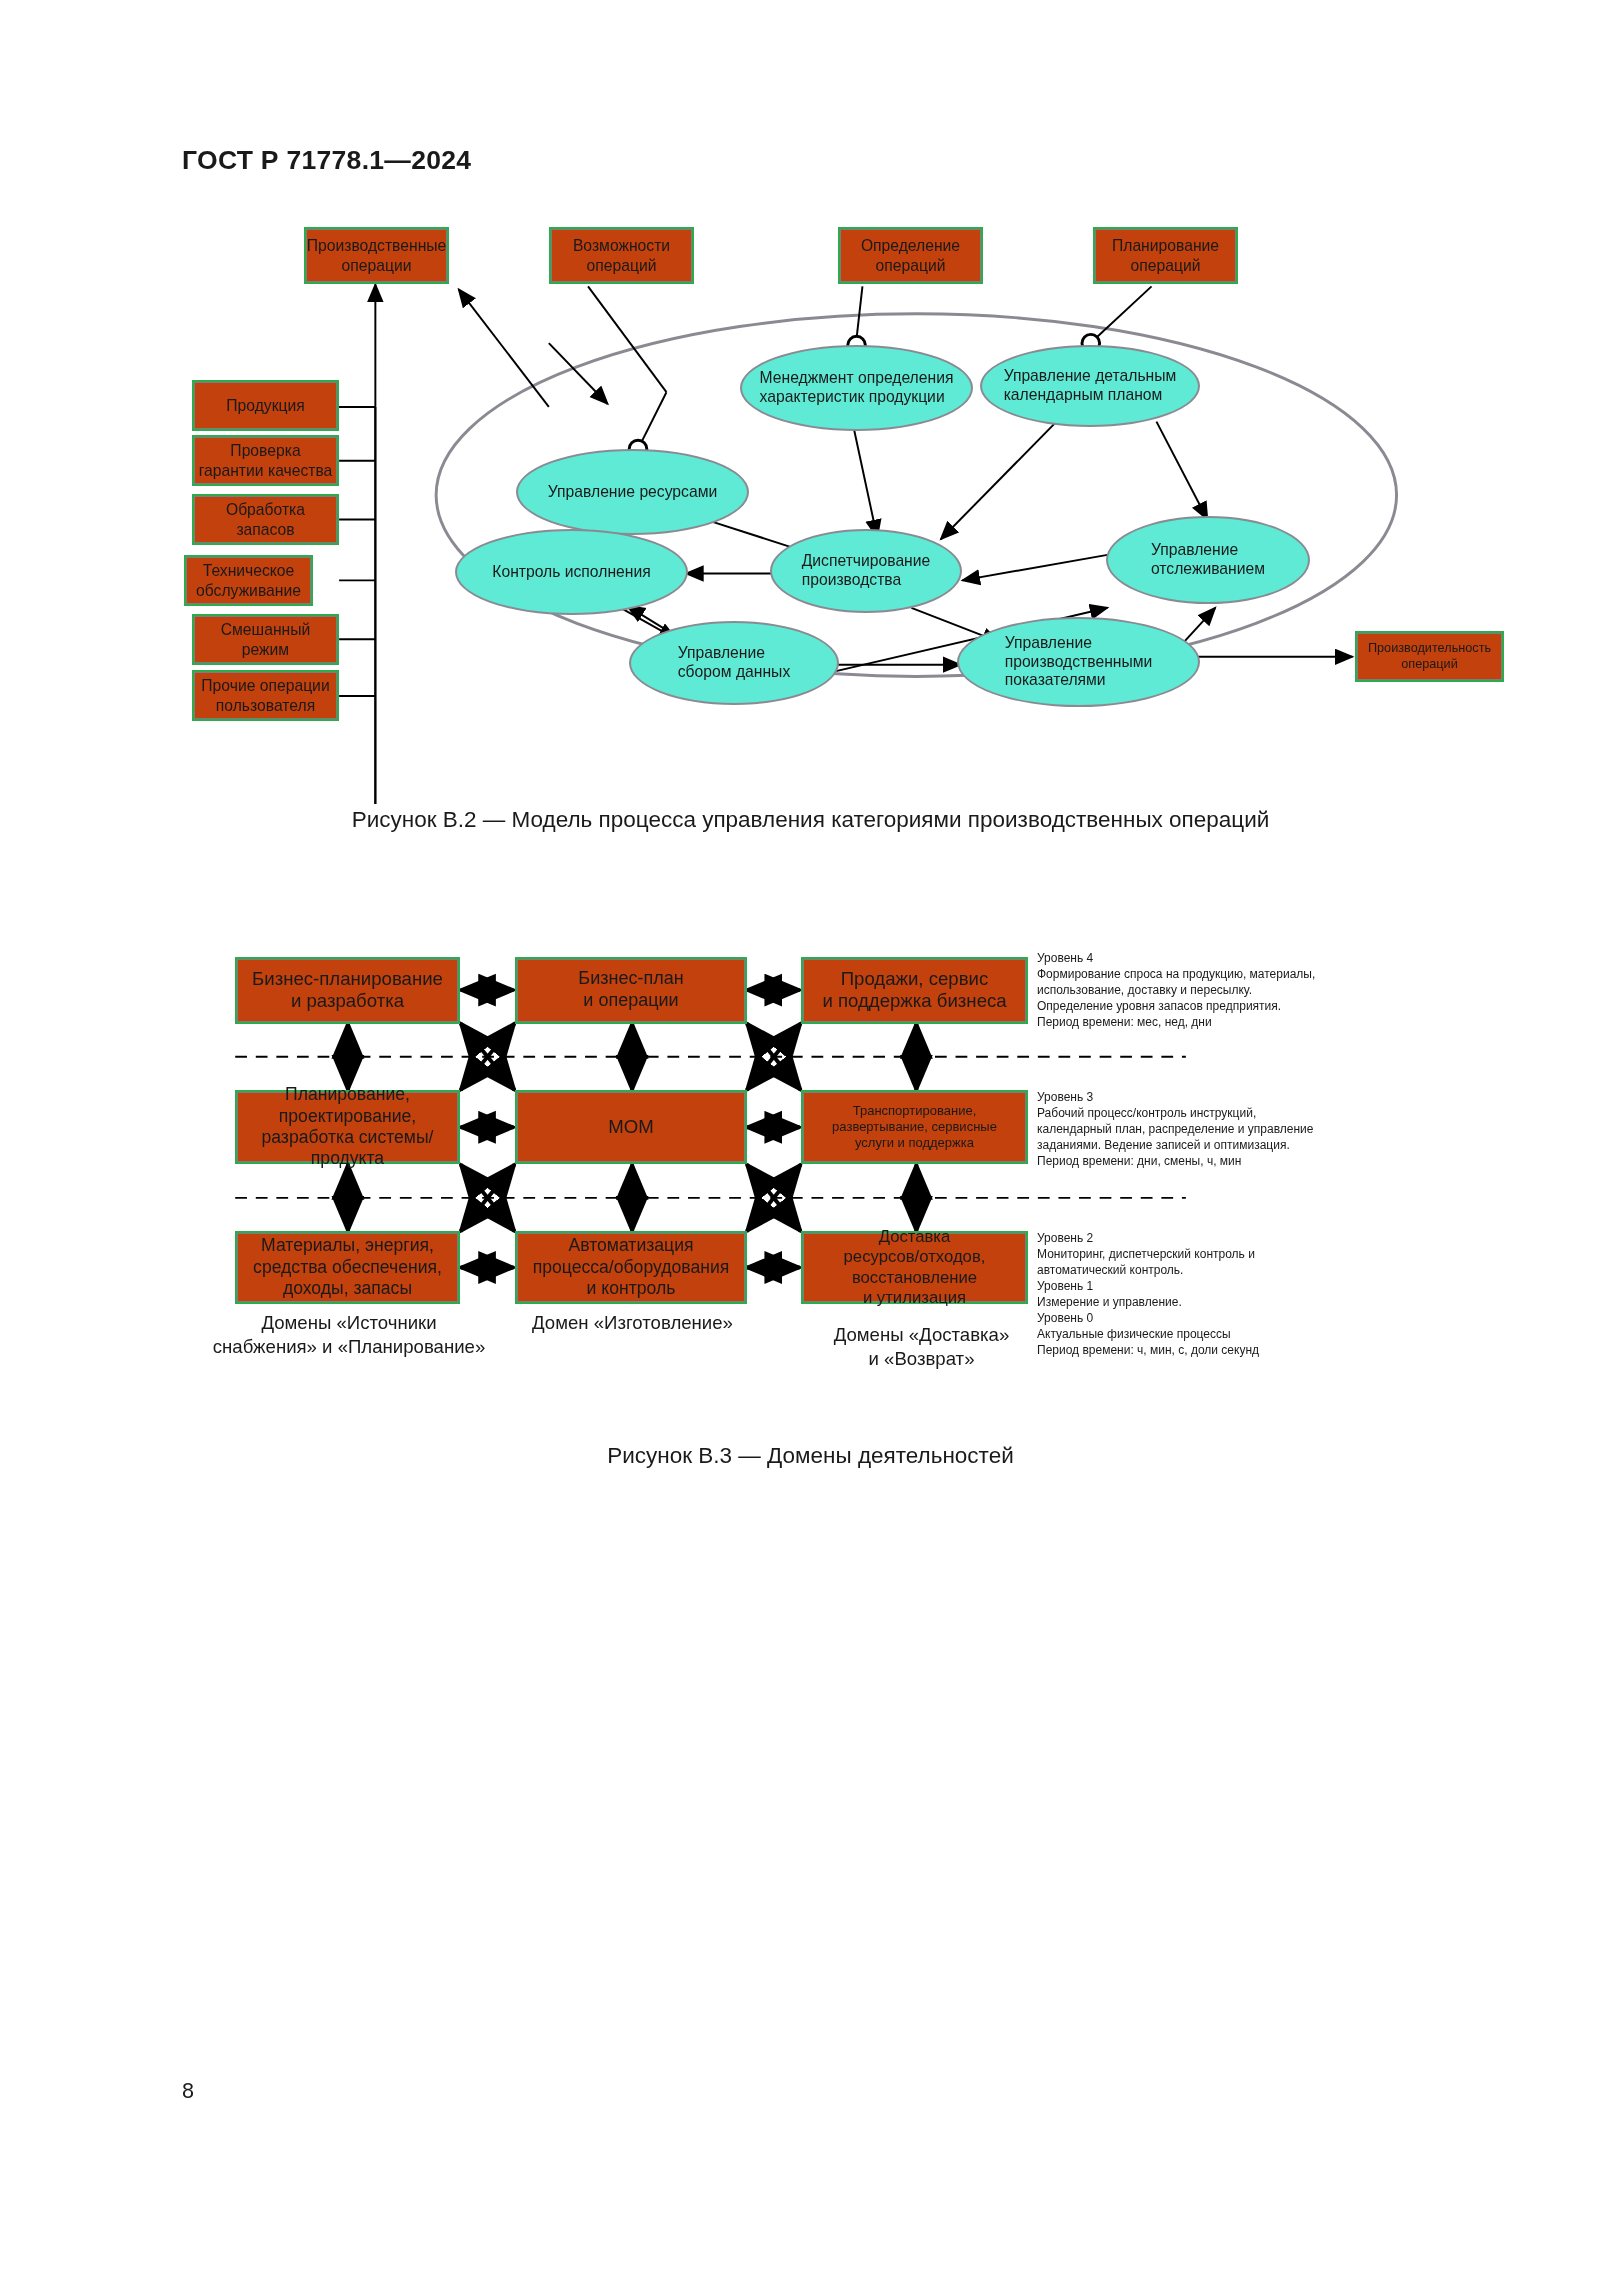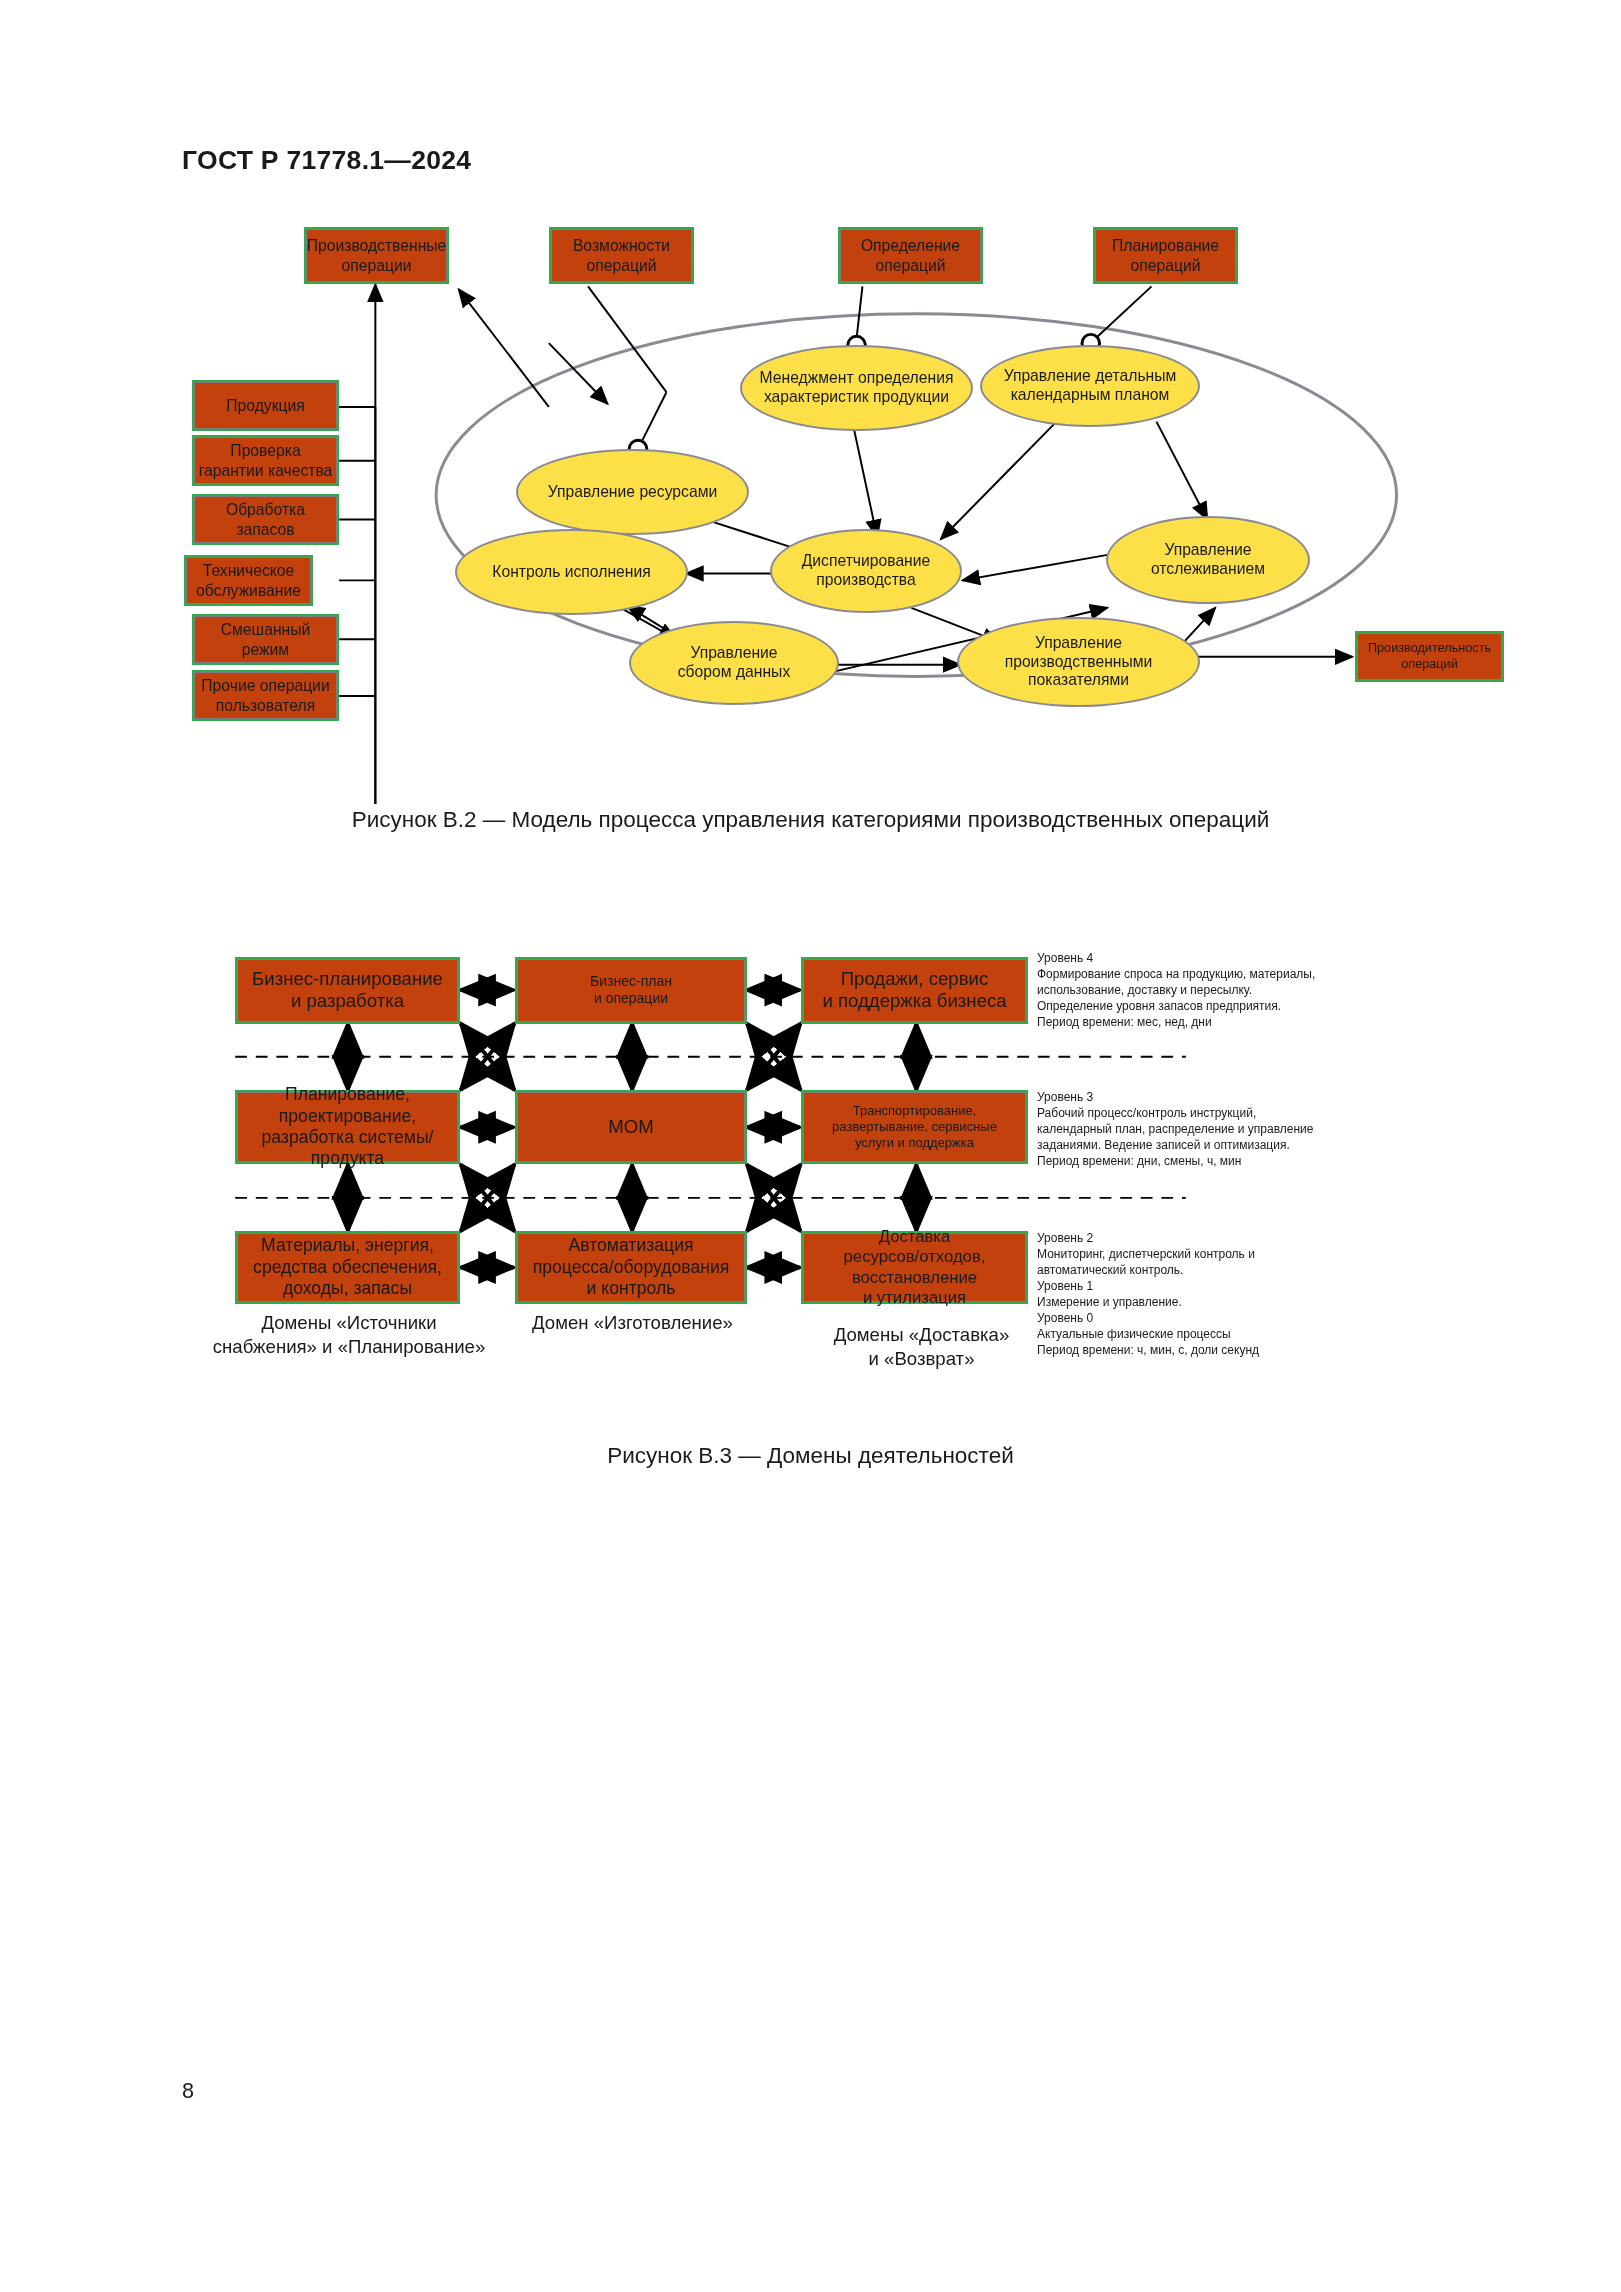--- a/index.html
+++ b/index.html
@@ -65,25 +65,24 @@
     left: 0; top: 196px;
     width: 1621px; height: 608px;
   }
   #fig-b2 svg.wire { position: absolute; left: 0; top: 0; }
 
   .ell {
     position: absolute;
     box-sizing: border-box;
     border: 2.9px solid #8a8a93;
     border-radius: 50%;
-    background: #fde047;
+    background: #5eead4;
     display: flex;
     align-items: center;
     justify-content: center;
-    text-align: center;
     font-size: 15.7px;
     line-height: 1.2;
     white-space: pre-line;
     padding: 0 9.8px;
   }
 
   
   #fig-b3 {
     position: absolute;
     left: 0; top: 941px;
@@ -269,21 +268,21 @@
       <line x1="525" y1="228" x2="470" y2="296" stroke="#000" stroke-width="4" marker-end="url(#ah2)" marker-start="url(#ah2s)"></line>
       <line x1="762" y1="228" x2="817" y2="296" stroke="#000" stroke-width="4" marker-end="url(#ah2)" marker-start="url(#ah2s)"></line>
       <line x1="817" y1="228" x2="762" y2="296" stroke="#000" stroke-width="4" marker-end="url(#ah2)" marker-start="url(#ah2s)"></line>
 
       <line x1="240" y1="118" x2="1210" y2="118" stroke="#000" stroke-width="2" stroke-dasharray="12 9"></line>
       <line x1="240" y1="262" x2="1210" y2="262" stroke="#000" stroke-width="2" stroke-dasharray="12 9"></line>
     </svg>
 
     <div class="gbox" style="left:235px; top:15.7px; width:225px; height:67px; font-size:18.6px;">Бизнес-планирование
 и разработка</div>
-    <div class="gbox" style="left:515px; top:15.7px; width:232px; height:67px; font-size:14px;">Бизнес-план
+    <div class="gbox" style="left:515px; top:15.7px; width:232px; height:67px; font-size:18px;">Бизнес-план
 и операции</div>
     <div class="gbox" style="left:801px; top:15.7px; width:227px; height:67px; font-size:18.6px;">Продажи, сервис
 и поддержка бизнеса</div>
 
     <div class="gbox" style="left:235px; top:149px; width:225px; height:74px; font-size:17.6px;">Планирование,
 проектирование,
 разработка системы/
 продукта</div>
     <div class="gbox" style="left:515px; top:149px; width:232px; height:74px; font-size:18.6px;">MOM</div>
     <div class="gbox" style="left:801px; top:149px; width:227px; height:74px; font-size:13px;">Транспортирование,

